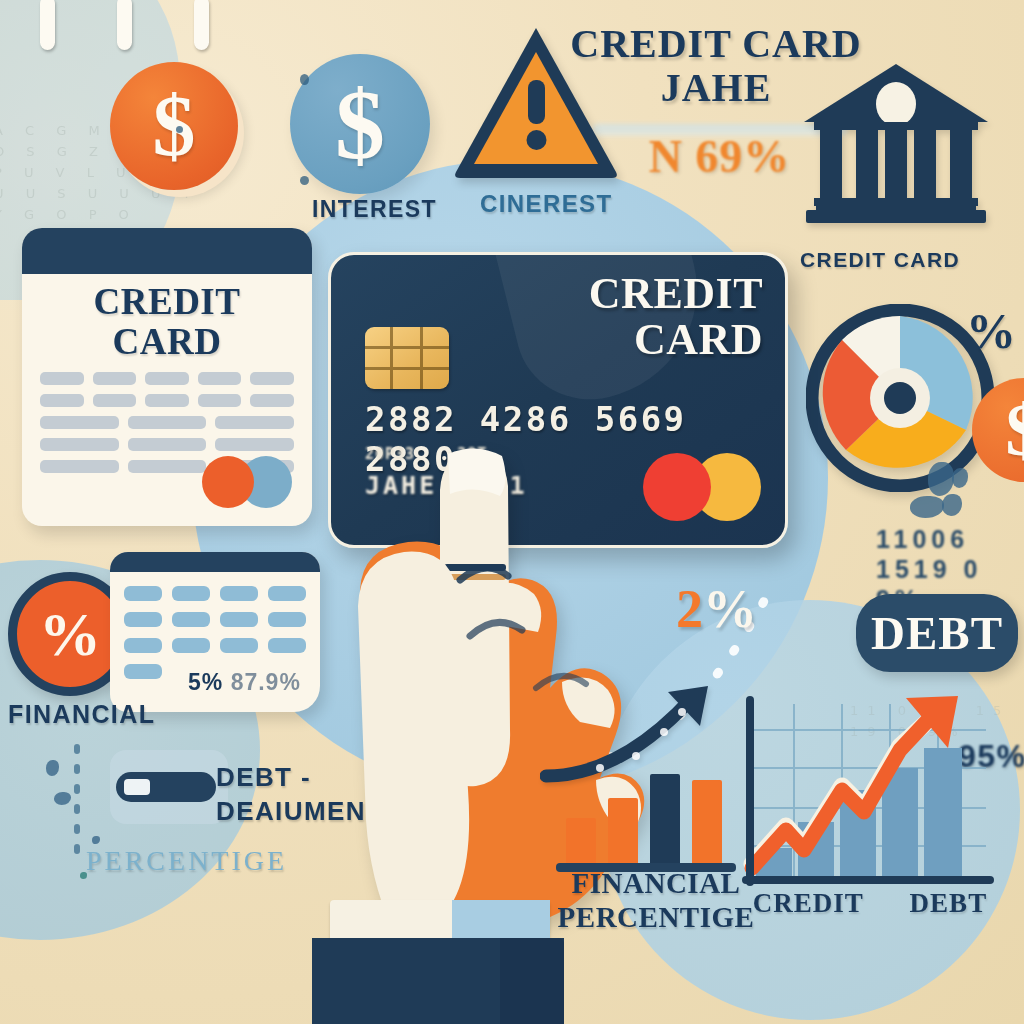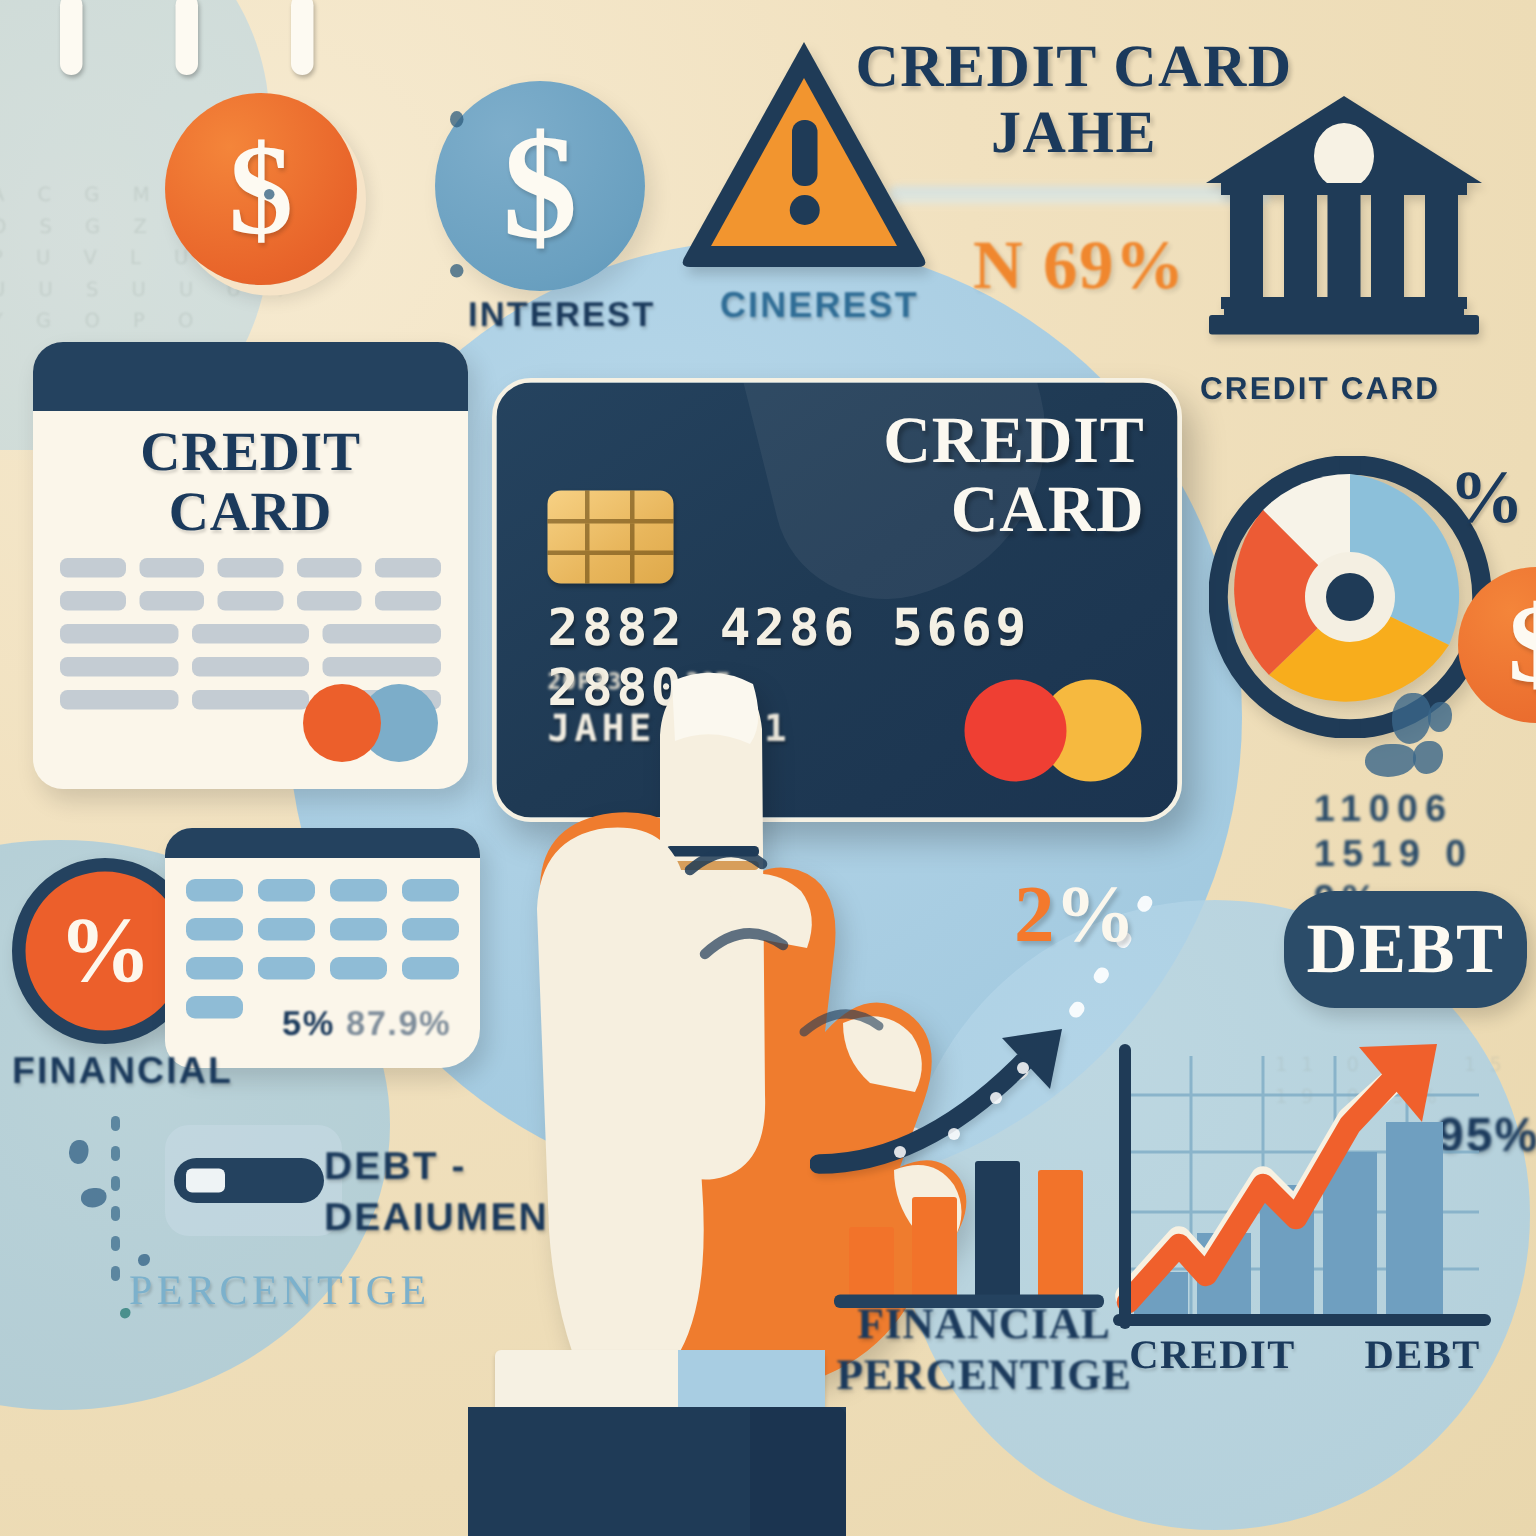--- a/index.html
+++ b/index.html
@@ -68,21 +68,20 @@
     position:absolute; left:592px; top:124px; width:255px; height:12px;
     background:linear-gradient(#cfe0e4,#e3e9e0); border-radius:6px;
     filter:blur(2.4px); opacity:.85;
   }
   .pct-big {
     position:absolute; left:612px; top:130px; width:215px;
     text-align:center; font-size:46px; font-weight:bold;
     color:#f0872e; letter-spacing:1px; filter:blur(.8px);
     text-shadow:2px 2px 3px rgba(0,0,0,.12);
     font-family:"Liberation Serif", serif;
-    margin-top:20px;
   }
   .pct-caption {
     position:absolute; left:600px; top:178px; width:240px; text-align:center;
     font-size:22px; font-weight:bold; color:#23374a; letter-spacing:1.6px;
     filter:blur(.55px);
   }
 
   
   .coin { position:absolute; border-radius:50%; display:flex; align-items:center; justify-content:center; }
   .coin span { font-weight:bold; color:#fdfaf2; font-family:"Liberation Serif", serif; text-shadow:1px 2px 3px rgba(0,0,0,.18); }

